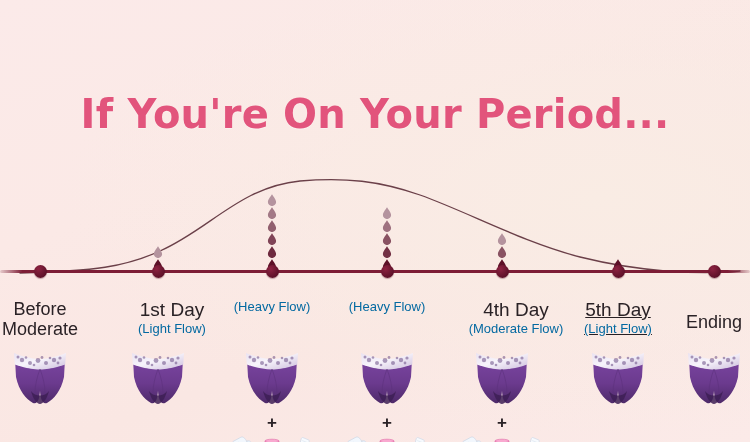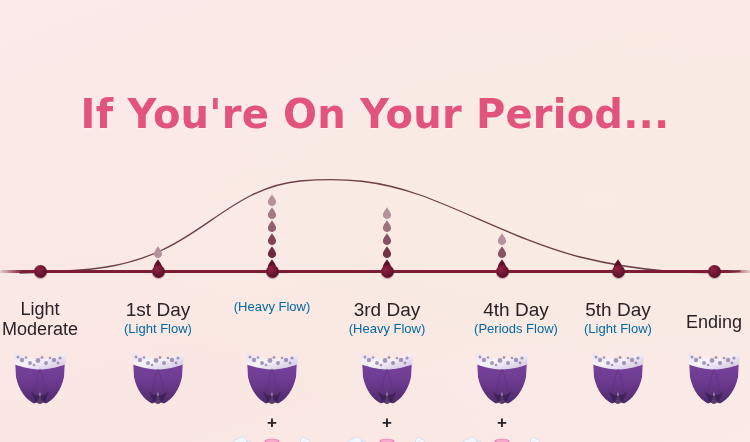--- a/index.html
+++ b/index.html
@@ -148,39 +148,38 @@
       <div class="node" style="left: 158px;"></div>
       <div class="node" style="left: 272px;"></div>
       <div class="node" style="left: 387px;"></div>
       <div class="node" style="left: 502px;"></div>
       <div class="node" style="left: 618px;"></div>
       <div class="node" style="left: 714px;"></div>
     </div>
 
   <div class="labels" id="labels">
       <div class="label two-line single" style="left: 40px;">
-        <div class="day">Light</div>
+        <div class="day">Before</div>
         <div class="day">Moderate</div>
       </div>
-      <div class="label" style="left: 158px;">
+      <div class="label" style="left: 172px;">
         <div class="day">1st Day</div>
         <div class="flow">(Light Flow)</div>
       </div>
       <div class="label" style="left: 272px;">
         <div class="flow">(Heavy Flow)</div>
       </div>
       <div class="label" style="left: 387px;">
-        <div class="day">3rd Day</div>
         <div class="flow">(Heavy Flow)</div>
       </div>
       <div class="label" style="left: 516px;">
         <div class="day">4th Day</div>
-        <div class="flow">(Periods Flow)</div>
-      </div>
-      <div class="label" style="left: 618px;">
+        <div class="flow">(Moderate Flow)</div>
+      </div>
+      <div class="label" style="left: 618px; text-decoration: underline;">
         <div class="day">5th Day</div>
         <div class="flow">(Light Flow)</div>
       </div>
       <div class="label single" style="left: 714px; top: 12px;">
         <div class="day">Ending</div>
       </div>
     </div>
 
   <div class="undies" id="undies">
       <svg class="panty" viewBox="0 0 62 60" style="left: 40px; position: absolute;">

